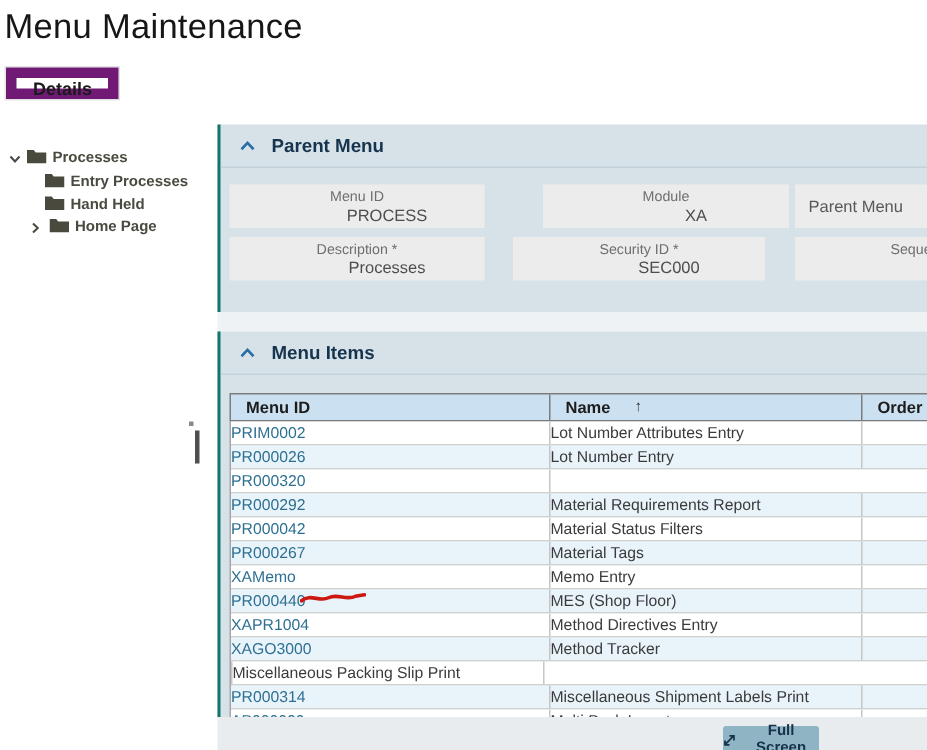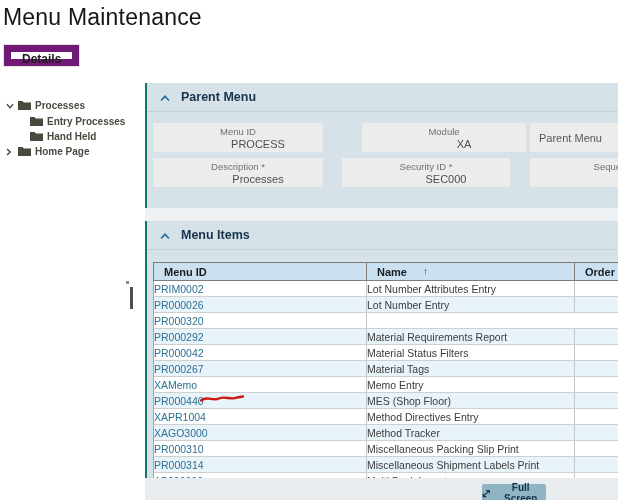--- a/index.html
+++ b/index.html
@@ -97,21 +97,21 @@
       <span>Entry Processes</span>
     </div>
     <div class="tree-item" style="left:30px; top:41px;">
       <span>
         <svg width="13" height="10" viewBox="0 0 13 10">
             <path d="M0 1 h4.5 l1.3 1.6 H13 V10 H0 Z" fill="#49493e"></path>
           </svg>
       </span>
       <span>Hand Held</span>
     </div>
-    <div class="tree-item" style="left:6px; top:56px;">
+    <div class="tree-item" style="left:21px; top:56px;">
       <span class="chev">
         <svg width="5" height="8" viewBox="0 0 5 8">
             <path d="M1 1 L4.2 4 L1 7" fill="none" stroke="#4a4a40" stroke-width="1.4"></path>
           </svg>
       </span>
       <span>
         <svg width="13" height="10" viewBox="0 0 13 10">
             <path d="M0 1 h4.5 l1.3 1.6 H13 V10 H0 Z" fill="#49493e"></path>
           </svg>
       </span>
@@ -241,23 +241,20 @@
           <div class="td td-seq"></div>
         </div>
         <div class="tr">
           <div class="td td-id">
               <span class="id-link">XAGO3000</span>
             </div>
           <div class="td td-name">Method Tracker</div>
           <div class="td td-seq"></div>
         </div>
         <div class="tr">
-          <div class="td td-id">
-              <span class="id-link">PR000310</span>
-            </div>
           <div class="td td-name">Miscellaneous Packing Slip Print</div>
           <div class="td td-seq"></div>
         </div>
         <div class="tr">
           <div class="td td-id">
               <span class="id-link">PR000314</span>
             </div>
           <div class="td td-name">Miscellaneous Shipment Labels Print</div>
           <div class="td td-seq"></div>
         </div>

